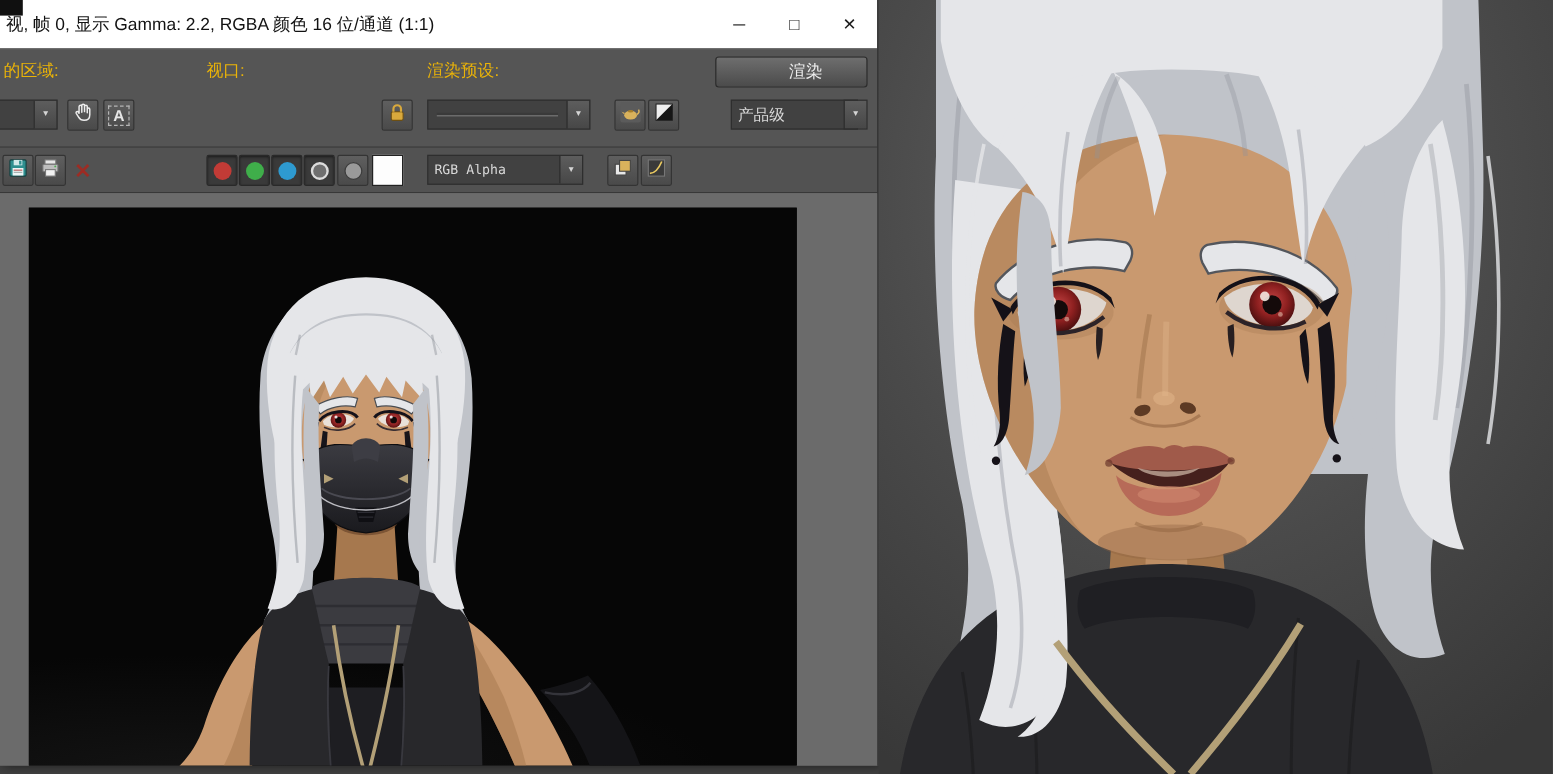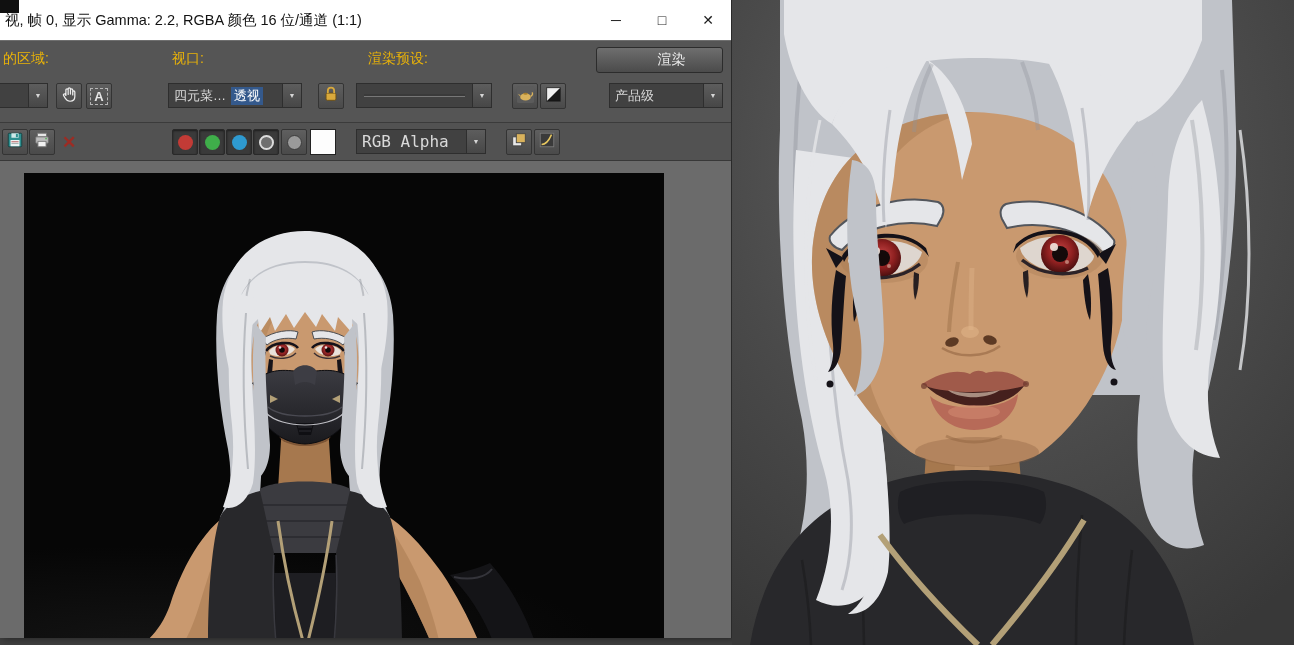--- a/index.html
+++ b/index.html
@@ -54,21 +54,21 @@
     background:linear-gradient(#6e6e6e,#4b4b4b); border:1px solid #2c2c2c; border-radius:3px;
     color:#efefef; font-size:14px; display:flex; align-items:center; justify-content:center;padding-left:24px;
   }
   .preset-line { flex:1; height:0; border-top:2px solid #3a3a3a; border-bottom:1px solid #777; margin:0 7px; }
   
   .toolbar2 { position:relative; height:39px; background:#525252;
               border-top:1px solid #3b3b3b; border-bottom:1px solid #383838; }
   .chan { width:15px; height:15px; border-radius:50%; }
   .swatch { position:absolute; width:26px; height:26px; background:#fdfdfd; border:1px solid #222; }
   .x-glyph { color:#9c2c24; font-size:17px; font-weight:bold; line-height:17px; }
-  .mono-font { font-family:"DejaVu Sans Mono", monospace; font-size:16px; }
+  .mono-font { font-family:"DejaVu Sans Mono", monospace; font-size:11px; }
   
   .canvas { position:absolute; left:0; top:161px; width:732px; height:484px; background:var(--canvas-bg); }
   .render-image { position:absolute; left:24px; top:12px; width:640px; height:472px; background:var(--image-bg); }
   .render-image svg { display:block; }
   
   .viewport { position:absolute; left:732px; top:0; width:562px; height:645px; }
   .viewport svg { display:block; }
 </style>
 </head>
 <body>
@@ -87,44 +87,39 @@
       </div>
       <div class="tb-btn">
         <span>✕</span>
       </div>
     </div>
   </div>
 
   <div class="toolbar1">
     <span class="tb-label" style="left:3px">的区域:</span>
     <span class="tb-label" style="left:172px">视口:</span>
-    <span class="tb-label" style="left:368px">渲染预设:</span>
+    <span class="tb-label" style="left:356px">渲染预设:</span>
 
     <div class="combo" style="left:-36px; top:42px; width:84px;">
       <span class="combo-text"></span>
       <span class="arrow">▼</span>
     </div>
 
     <div class="ibtn" style="left:56px; top:42px;">
       <span>
         <svg width="19" height="19" viewBox="0 0 20 20">
             <path d="M6.2 11V5.2a1.2 1.2 0 0 1 2.4 0V10M8.6 9.5V4.2a1.2 1.2 0 0 1 2.4 0V9.5M11 9.5V5.2a1.2 1.2 0 0 1 2.4 0V10.5M13.4 10.5V7.4a1.1 1.1 0 0 1 2.2 0v4.8c0 3-2 4.9-5 4.9-2.4 0-3.8-.9-4.8-2.8L3.7 11a1.1 1.1 0 0 1 1.9-1.1l.6 1.1" fill="none" stroke="#ececec" stroke-width="1.3" stroke-linecap="round" stroke-linejoin="round"></path>
           </svg>
       </span>
     </div>
 
     <div class="ibtn" style="left:86px; top:42px;">
       <span class="a-icon">A</span>
     </div>
 
-    <div class="combo" style="left:168px; top:42px; width:134px;">
-      <span class="combo-text">四元菜…</span>
-      <span class="sel">透视</span>
-      <span class="arrow">▼</span>
-    </div>
 
     <div class="ibtn" style="left:318px; top:42px;">
       <span>
         <svg width="18" height="18" viewBox="0 0 20 20">
             <rect x="4.5" y="9" width="11" height="8" rx="1.5" fill="#d9a93c" stroke="#6d4f12"></rect>
             <path d="M6.5 9V6.5a3.5 3.5 0 0 1 7 0V9" fill="none" stroke="#d9a93c" stroke-width="2"></path>
           </svg>
       </span>
     </div>
 

